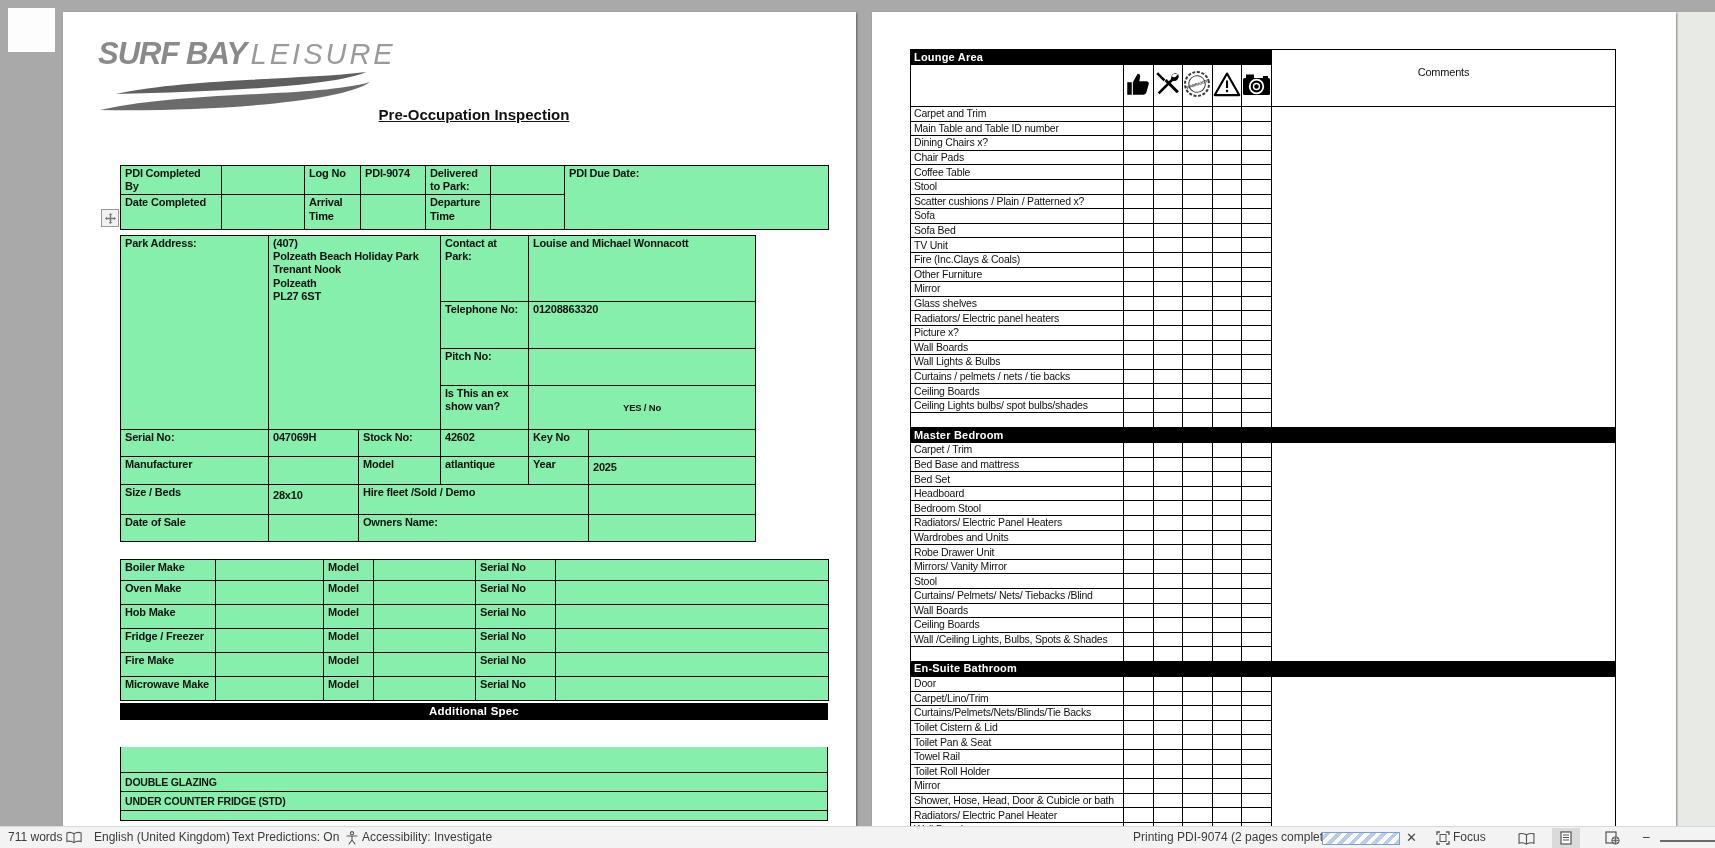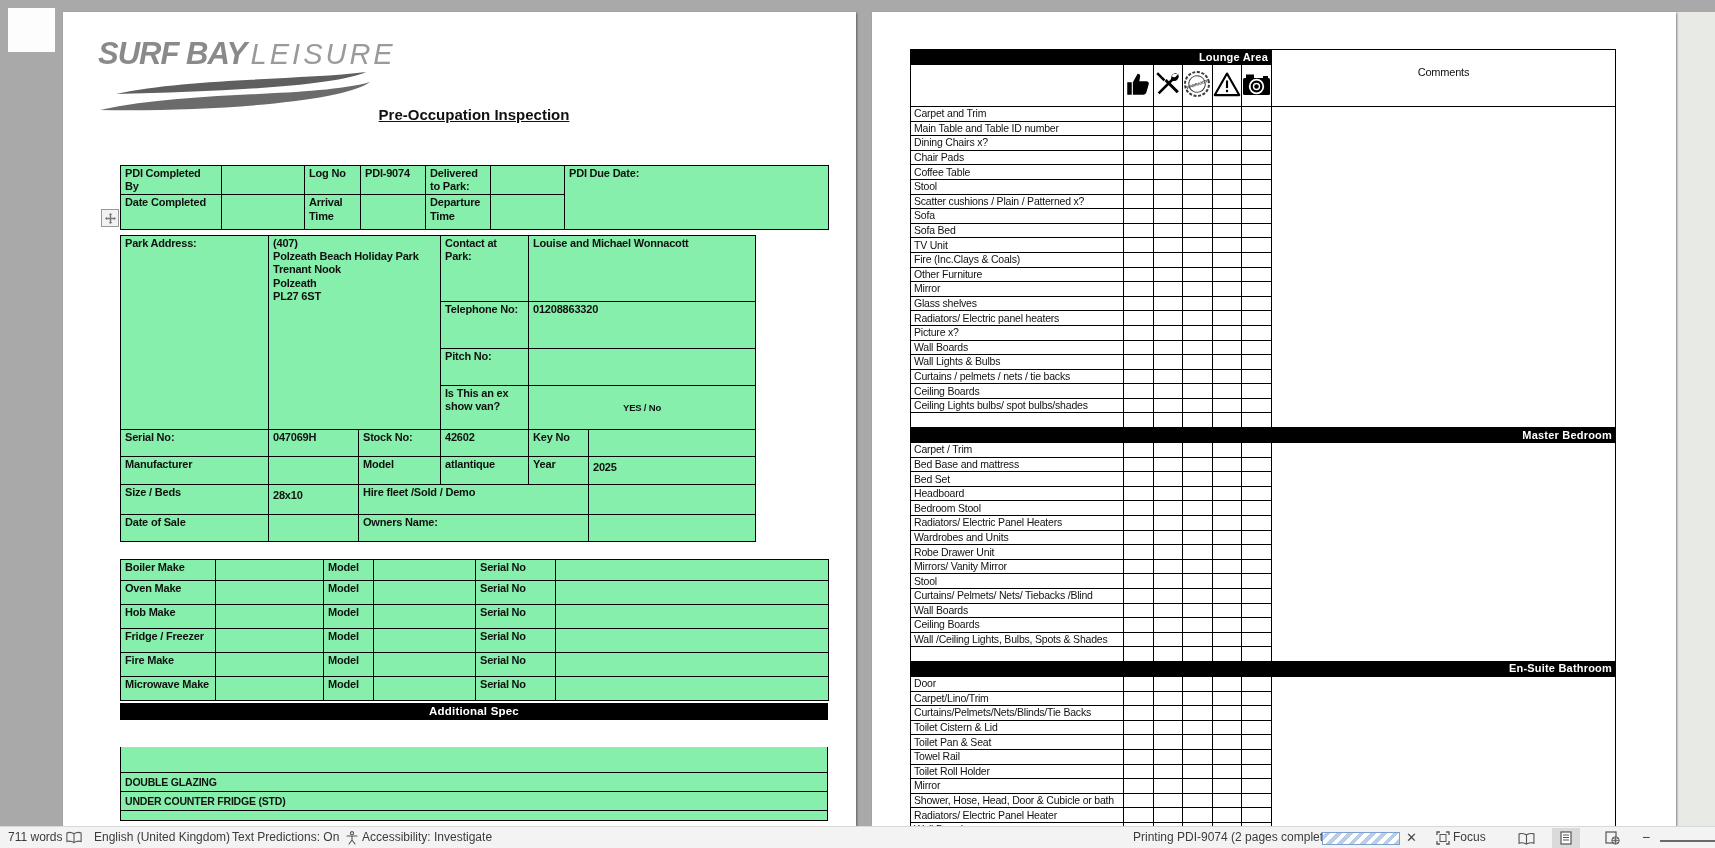--- a/index.html
+++ b/index.html
@@ -26,21 +26,21 @@
         text-align:center;font-size:11.5px;font-weight:bold;line-height:17px;letter-spacing:.2px;}
   #move-handle{position:absolute;left:38px;top:197px;width:16px;height:16px;background:#f2f2f2;
                border:1px solid #999;display:flex;align-items:center;justify-content:center;}
   table.spec td{border:none;border-bottom:1.4px solid #000;font-size:10.5px;padding:3px 4px 2px;}
   table.spec{border-left:1.4px solid #000;border-right:1.4px solid #000;margin-top:27px;}
 
   
   #insp-table{border-collapse:collapse;table-layout:fixed;position:absolute;left:38px;top:37px;width:705px;}
   #insp-table td{border:1.2px solid #000;font-size:10.5px;font-weight:normal;color:#111;
                  padding:0 3px;line-height:13px;vertical-align:middle;overflow:hidden;letter-spacing:-.2px;}
-  #insp-table td.band2{background:#000;color:#fff;text-align:right;font-weight:bold;
+  #insp-table td.band2{background:#000;color:#fff;text-align:left;font-weight:bold;
                        font-size:11px;height:14px;letter-spacing:.2px;}
   #insp-table td.bandgap{border-bottom:none;}
   #insp-table td.comments-head{border-top:none;vertical-align:top;font-size:11px;padding-top:1px;text-align:center;}
   #insp-table td.iconcell{text-align:center;vertical-align:middle;padding:0;}
   #insp-table tr.body-row{height:14.6px;}
   #insp-table td.item{}
   #insp-table td.comments-cell{background:#fff;}
 
   
   #statusbar{position:absolute;left:0;top:826px;width:1715px;height:22px;background:#f3f3f3;

